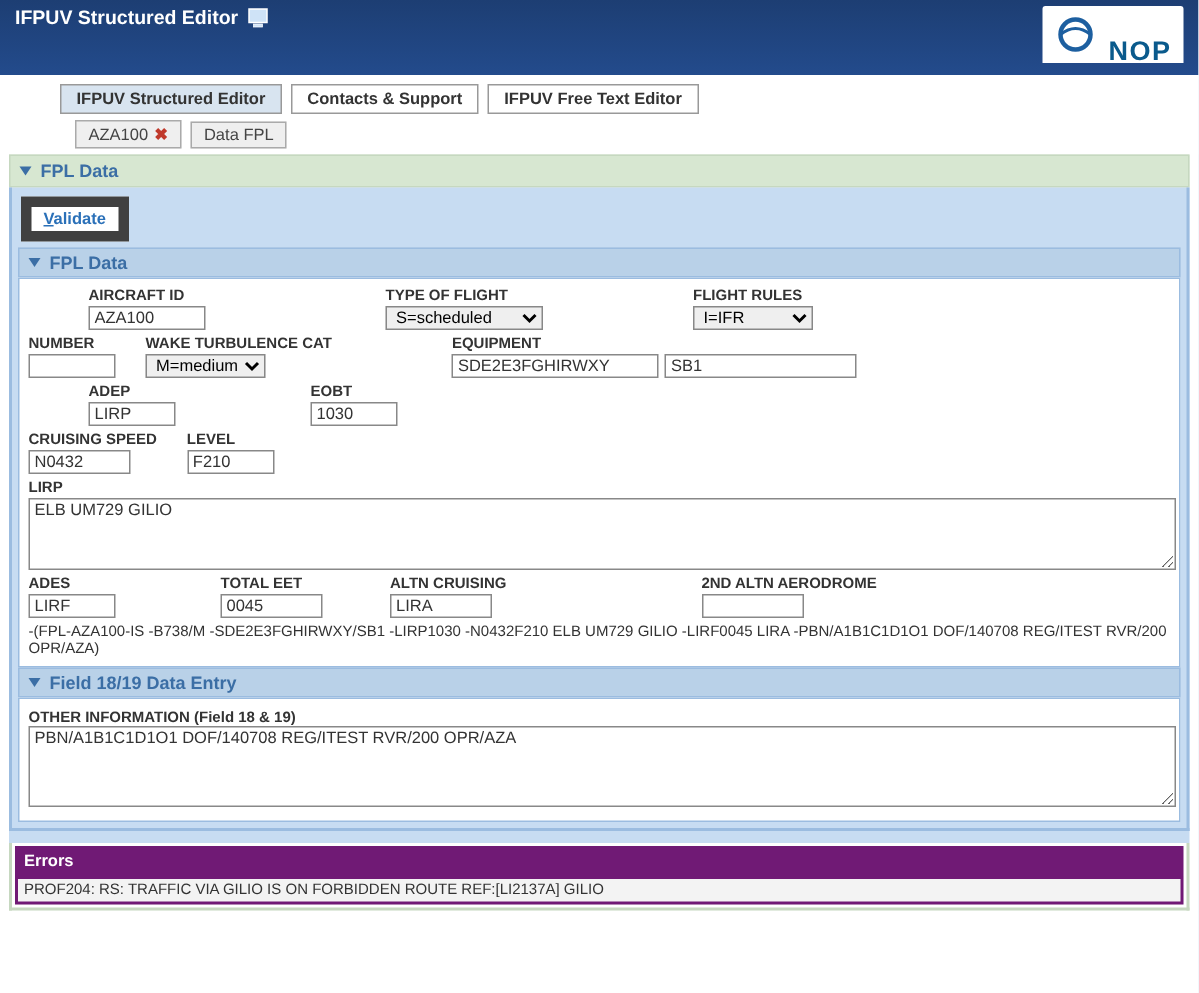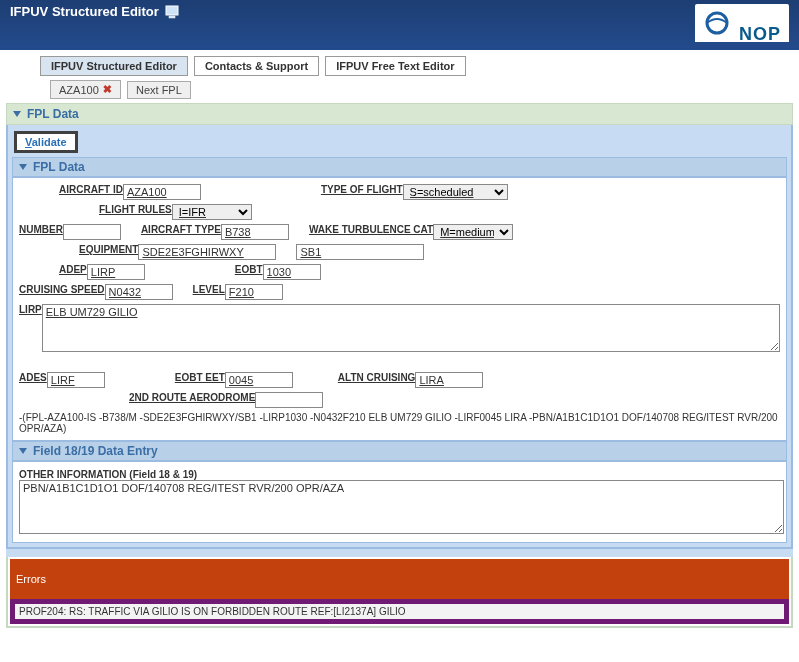--- a/index.html
+++ b/index.html
@@ -97,21 +97,21 @@
   .body-shell {
     border-left: 2px solid #9bbce0;
     border-right: 2px solid #9bbce0;
     border-bottom: 2px solid #9bbce0;
     padding: 4px;
     background: #c7dcf2;
     box-sizing: border-box;
   }
   .validate-btn {
     background: #fff;
-    border: 3px solid #404040;
+    border: 7px solid #404040;
     color: #2a70b8;
     font-weight: bold;
     font-size: 11px;
     padding: 2px 8px;
     cursor: pointer;
     margin: 2px 0 4px 2px;
   }
   .validate-btn u { text-decoration: underline; }
   .sub-header {
     background: #b9d1e8;
@@ -125,24 +125,23 @@
     align-items: center;
     gap: 4px;
   }
   .sub-body {
     background: #fff;
     border: 1px solid #9bbce0;
     padding: 6px 6px 6px 6px;
   }
   .field {
     display: flex;
-    flex-direction: row;
+    flex-direction: column;
     margin-right: 20px;
     margin-bottom: 4px;
-    text-decoration: underline;
   }
   label.fl {
     font-size: 10px;
     font-weight: bold;
     color: #333;
     margin-bottom: 1px;
   }
   input.tx, textarea.tx {
     font-family: Arial, sans-serif;
     font-size: 11px;
@@ -175,29 +174,29 @@
     font-weight: bold;
     font-size: 10px;
     margin-top: 4px;
   }
   .plain-line {
     font-size: 10px;
     margin-top: 0;
     word-break: break-all;
   }
   .errors-header {
-    background: #c2410c;
+    background: #701a75;
     color: #fff;
-    font-weight: normal;
-    font-size: 11px;
-    padding: 14px 6px;
+    font-weight: bold;
+    font-size: 11px;
+    padding: 4px 6px;
   }
   .errors-body {
     background: #f3f3f3;
-    border: 5px solid #701a75;
+    border: 2px solid #701a75;
     font-size: 10px;
     padding: 2px 4px;
   }
   .tri {
     display: inline-block;
     width: 0; height: 0;
     border-left: 4px solid transparent;
     border-right: 4px solid transparent;
     border-top: 6px solid #3b6ea5;
     margin-right: 2px;
@@ -231,21 +230,21 @@
 <div class="tabs-row1">
   <button class="tab-btn active">IFPUV Structured Editor</button>
   <button class="tab-btn">Contacts &amp; Support</button>
   <button class="tab-btn">IFPUV Free Text Editor</button>
 </div>
 <div class="tabs-row2">
   <span class="tab-small">
     <span>AZA100</span>
     <span class="closex">✖</span>
   </span>
-  <span class="tab-small">Next FPL</span>
+  <span class="tab-small">Data FPL</span>
 </div>
 
 <div class="section">
   <div class="section-header">
     <span class="tri"></span>
     <span>FPL Data</span>
   </div>
   <div class="body-shell">
     <button class="validate-btn"><u>V</u><span>alidate</span></button>
 
@@ -270,30 +269,26 @@
           <select class="sel w80"><option>I=IFR</option></select>
         </div>
       </div>
 
       <div class="row">
         <div class="field">
           <label class="fl">NUMBER</label>
           <input class="tx w50" value="" style="">
         </div>
         <div class="field">
-          <label class="fl">AIRCRAFT TYPE</label>
-          <input class="tx w60" value="B738" style="">
-        </div>
-        <div class="field">
           <label class="fl">WAKE TURBULENCE CAT</label>
           <select class="sel w80"><option>M=medium</option></select>
         </div>
         <div class="field" style="margin-left:60px">
           <label class="fl">EQUIPMENT</label>
-          <div style="display:flex;gap:20px">
+          <div style="display:flex;gap:4px">
             <input class="tx w130" value="SDE2E3FGHIRWXY" style="">
             <input class="tx w120" value="SB1" style="">
           </div>
         </div>
       </div>
 
       <div class="row">
         <div class="field indent">
           <label class="fl">ADEP</label>
           <input class="tx w50" value="LIRP" style="">
@@ -313,35 +308,35 @@
           <label class="fl">LEVEL</label>
           <input class="tx w50" value="F210" style="">
         </div>
       </div>
 
       <div class="field" style="width:100%;margin-right:0">
         <label class="fl">LIRP</label>
         <textarea class="tx" style="width: 757px; height: 44px;">ELB UM729 GILIO</textarea>
       </div>
 
-      <div class="row" style="margin-top:20px">
+      <div class="row" style="margin-top:4px">
         <div class="field">
           <label class="fl">ADES</label>
           <input class="tx w50" value="LIRF" style="">
         </div>
         <div class="field" style="margin-left:50px">
-          <label class="fl">EOBT EET</label>
+          <label class="fl">TOTAL EET</label>
           <input class="tx w60" value="0045" style="">
         </div>
         <div class="field" style="margin-left:25px">
           <label class="fl">ALTN CRUISING</label>
           <input class="tx w60" value="LIRA" style="">
         </div>
         <div class="field" style="margin-left:110px">
-          <label class="fl">2ND ROUTE AERODROME</label>
+          <label class="fl">2ND ALTN AERODROME</label>
           <input class="tx w60" value="" style="">
         </div>
       </div>
 
       <div class="plain-line">-(FPL-AZA100-IS -B738/M -SDE2E3FGHIRWXY/SB1 -LIRP1030 -N0432F210 ELB UM729 GILIO -LIRF0045 LIRA -PBN/A1B1C1D1O1 DOF/140708 REG/ITEST RVR/200 OPR/AZA)</div>
     </div>
 
     
     <div class="sub-header">
       <span class="tri"></span>

